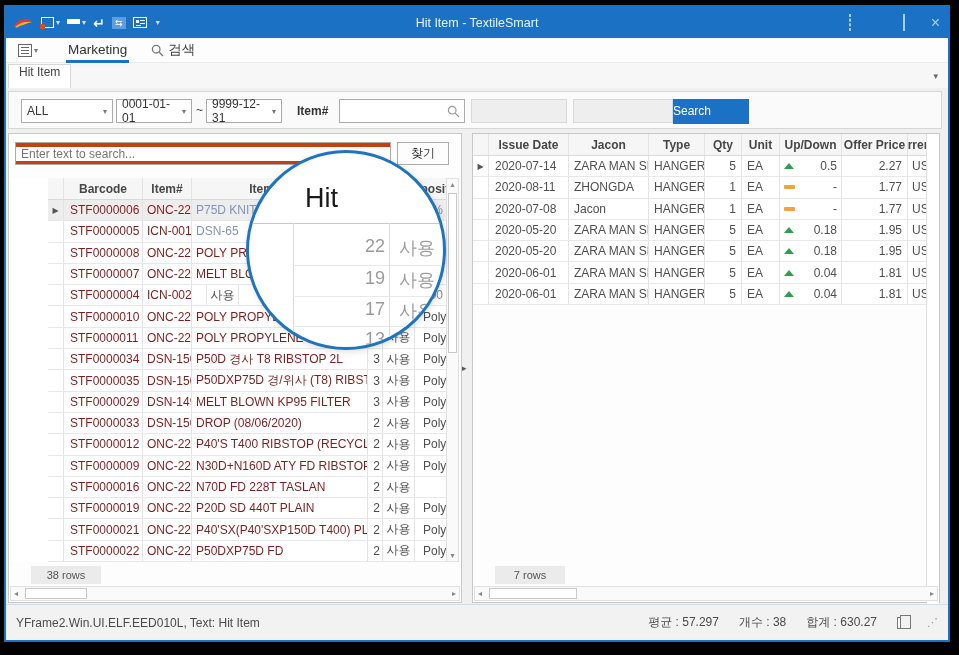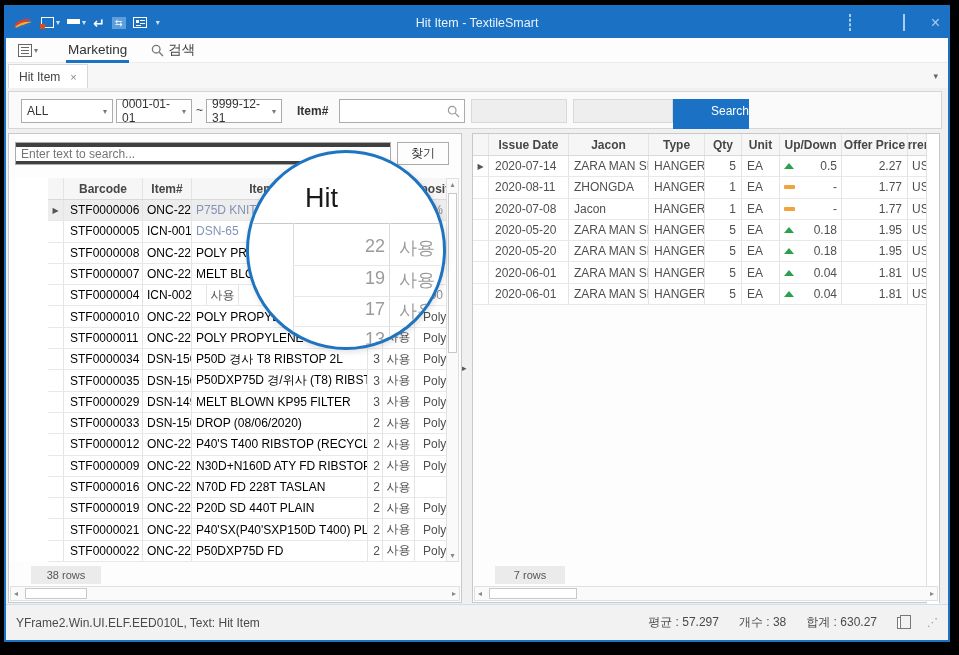--- a/index.html
+++ b/index.html
@@ -42,50 +42,50 @@
     box-shadow:0 3px 0 #666, 0 6px 0 #666; }
   .appmenu .caret { color:#777; }
   .menu-item { margin-left:28px; font-size:13.5px; color:#333; padding:3px 2px 4px 2px; position:relative; }
   .menu-item.active::after { content:""; position:absolute; left:0; right:0; bottom:-2px; height:3px; background:#1b72c4; }
   .menu-search { margin-left:22px; display:flex; align-items:center; gap:4px; font-size:13.5px; color:#444; }
   .mag-svg { width:13px; height:13px; }
 
   
   .tabstrip { position:absolute; left:0; top:56px; width:100%; height:25px; background:#f7f7f7; }
   .tab { position:absolute; left:2px; top:1px; height:24px; background:#fff;
-    border:1px solid #d8d8d8; border-bottom:none; display:flex; align-items:center; gap:10px; padding:0 10px; }
+    border:1px solid #d8d8d8; border-bottom:none; display:flex; align-items:center; gap:10px; padding:0 10px;flex-direction:column; }
   .tab-label { font-size:12px; color:#444; }
   .tab-close { font-size:11px; color:#888; }
   .tab-caret { position:absolute; right:10px; top:8px; color:#666; font-size:9px; }
 
   
   .filterbar { position:absolute; left:2px; top:84px; width:934px; height:38px;
     background:#fafafa; border:1px solid #d6d6d6; }
   .fld { position:absolute; top:7px; height:24px; background:#fff; border:1px solid #ababab;
     font-size:12px; color:#333; display:flex; align-items:center; }
   .fld .val { flex:1; padding-left:5px; }
   .fld .dd { width:14px; text-align:center; color:#777; font-size:8px; }
   .tilde { position:absolute; top:11px; font-size:12px; color:#444; }
   .flabel { position:absolute; top:12px; font-size:12px; font-weight:bold; color:#333; }
   .fsearch { position:absolute; top:7px; height:24px; background:#fff; border:1px solid #ababab;
     display:flex; align-items:center; }
   .fsearch input { border:none; outline:none; flex:1; font-size:12px; padding-left:5px; min-width:0;
     font-family:"Liberation Sans","DejaVu Sans",sans-serif; }
   .fsearch .mag-svg { margin-right:4px; }
   .fld.disabled { background:#eeeeee; border-color:#d8d8d8; }
-  .btn-search { position:absolute; left:664px; top:7px; width:76px; height:30px; background:#1b72c4;
-    color:#fff; font-size:12px; border:none; text-align:right; line-height:25px; }
+  .btn-search { position:absolute; left:664px; top:7px; width:76px; height:25px; background:#1b72c4;
+    color:#fff; font-size:12px; border:none; text-align:left; line-height:25px; }
 
   
   .panel { position:absolute; top:126px; height:470px; background:#fdfdfd; border:1px solid #c8c8c8; }
   .panel-left  { left:2px;  width:454px; }
   .panel-right { left:466px; width:468px; }
   .splitter-arrow { position:absolute; left:456px; top:356px; color:#555; font-size:9px; }
 
-  .tsearch { position:absolute; left:6px; top:8px; width:376px; height:23px; border:1px solid #ababab; background:#404040;
+  .tsearch { position:absolute; left:6px; top:8px; width:376px; height:23px; border:1px solid #ababab; background:#c2410c;
     display:flex; align-items:center; }
   .tsearch input { border:none; outline:none; flex:1; font-size:12px; padding-left:5px; color:#999; min-width:0;
     font-family:"Liberation Sans","DejaVu Sans",sans-serif; }
   .btn-find { position:absolute; left:388px; top:8px; width:52px; height:23px; background:#fdfdfd;
     border:1px solid #ababab; font-size:12px; color:#333; text-align:center; line-height:21px; }
 
   
   .grid { position:absolute; background:#fff; font-size:12px; color:#4f4f4f; }
   .g-row { display:flex; border-bottom:1px solid #e8e8e8; background:#fff; }
   .g-head { background:#f6f6f6; border-bottom:1px solid #d9d9d9; }
@@ -95,21 +95,21 @@
   .rg .g-row { height:21.3px;justify-content:flex-end; }
   .lg .g-head, .rg .g-head { height:22px; }
   .ind { justify-content:center; font-size:8px; color:#555; }
 
   .lg { left:2px; top:44px; width:435px; }
   .lg .c0{width:16px}.lg .c1{width:79px; padding-left:6px}.lg .c2{width:49px; padding-left:4px}
   .lg .c3{width:176px; padding-left:4px}.lg .c4{width:15px; justify-content:flex-end; padding-right:2px}
   .lg .c5{width:32px; justify-content:center}.lg .c6{flex:1; padding-left:8px; border-right:none}
   .lg .g-head .c1,.lg .g-head .c2,.lg .g-head .c3 { padding-left:0; justify-content:center; }
   .lg .g-head .c6 { padding-left:0; justify-content:center; }
-  .g-row .gtx { color:#000000; }
+  .g-row .gtx { color:#7f1d1d; }
   .g-row .name.blue { color:#8493b5; }
   .g-row.selected { background:#ededed; }
   .g-row.selected .cell { background:#ededed; }
   .cell.frag { justify-content:flex-end; padding-right:3px; color:#8a8a8a; }
 
   .rg { left:0; top:0; width:455px; }
   .rg .d0{width:16px}.rg .d1{width:80px; padding-left:6px}.rg .d2{width:80px; padding-left:5px}
   .rg .d3{width:56px; padding-left:5px}.rg .d4{width:37px; justify-content:flex-end; padding-right:5px}
   .rg .d5{width:38px; padding-left:5px}.rg .d6{width:62px; padding:0 4px; justify-content:space-between}
   .rg .d7{width:66px; justify-content:flex-end; padding-right:5px}.rg .d8{flex:1; padding-left:4px; border-right:none}

